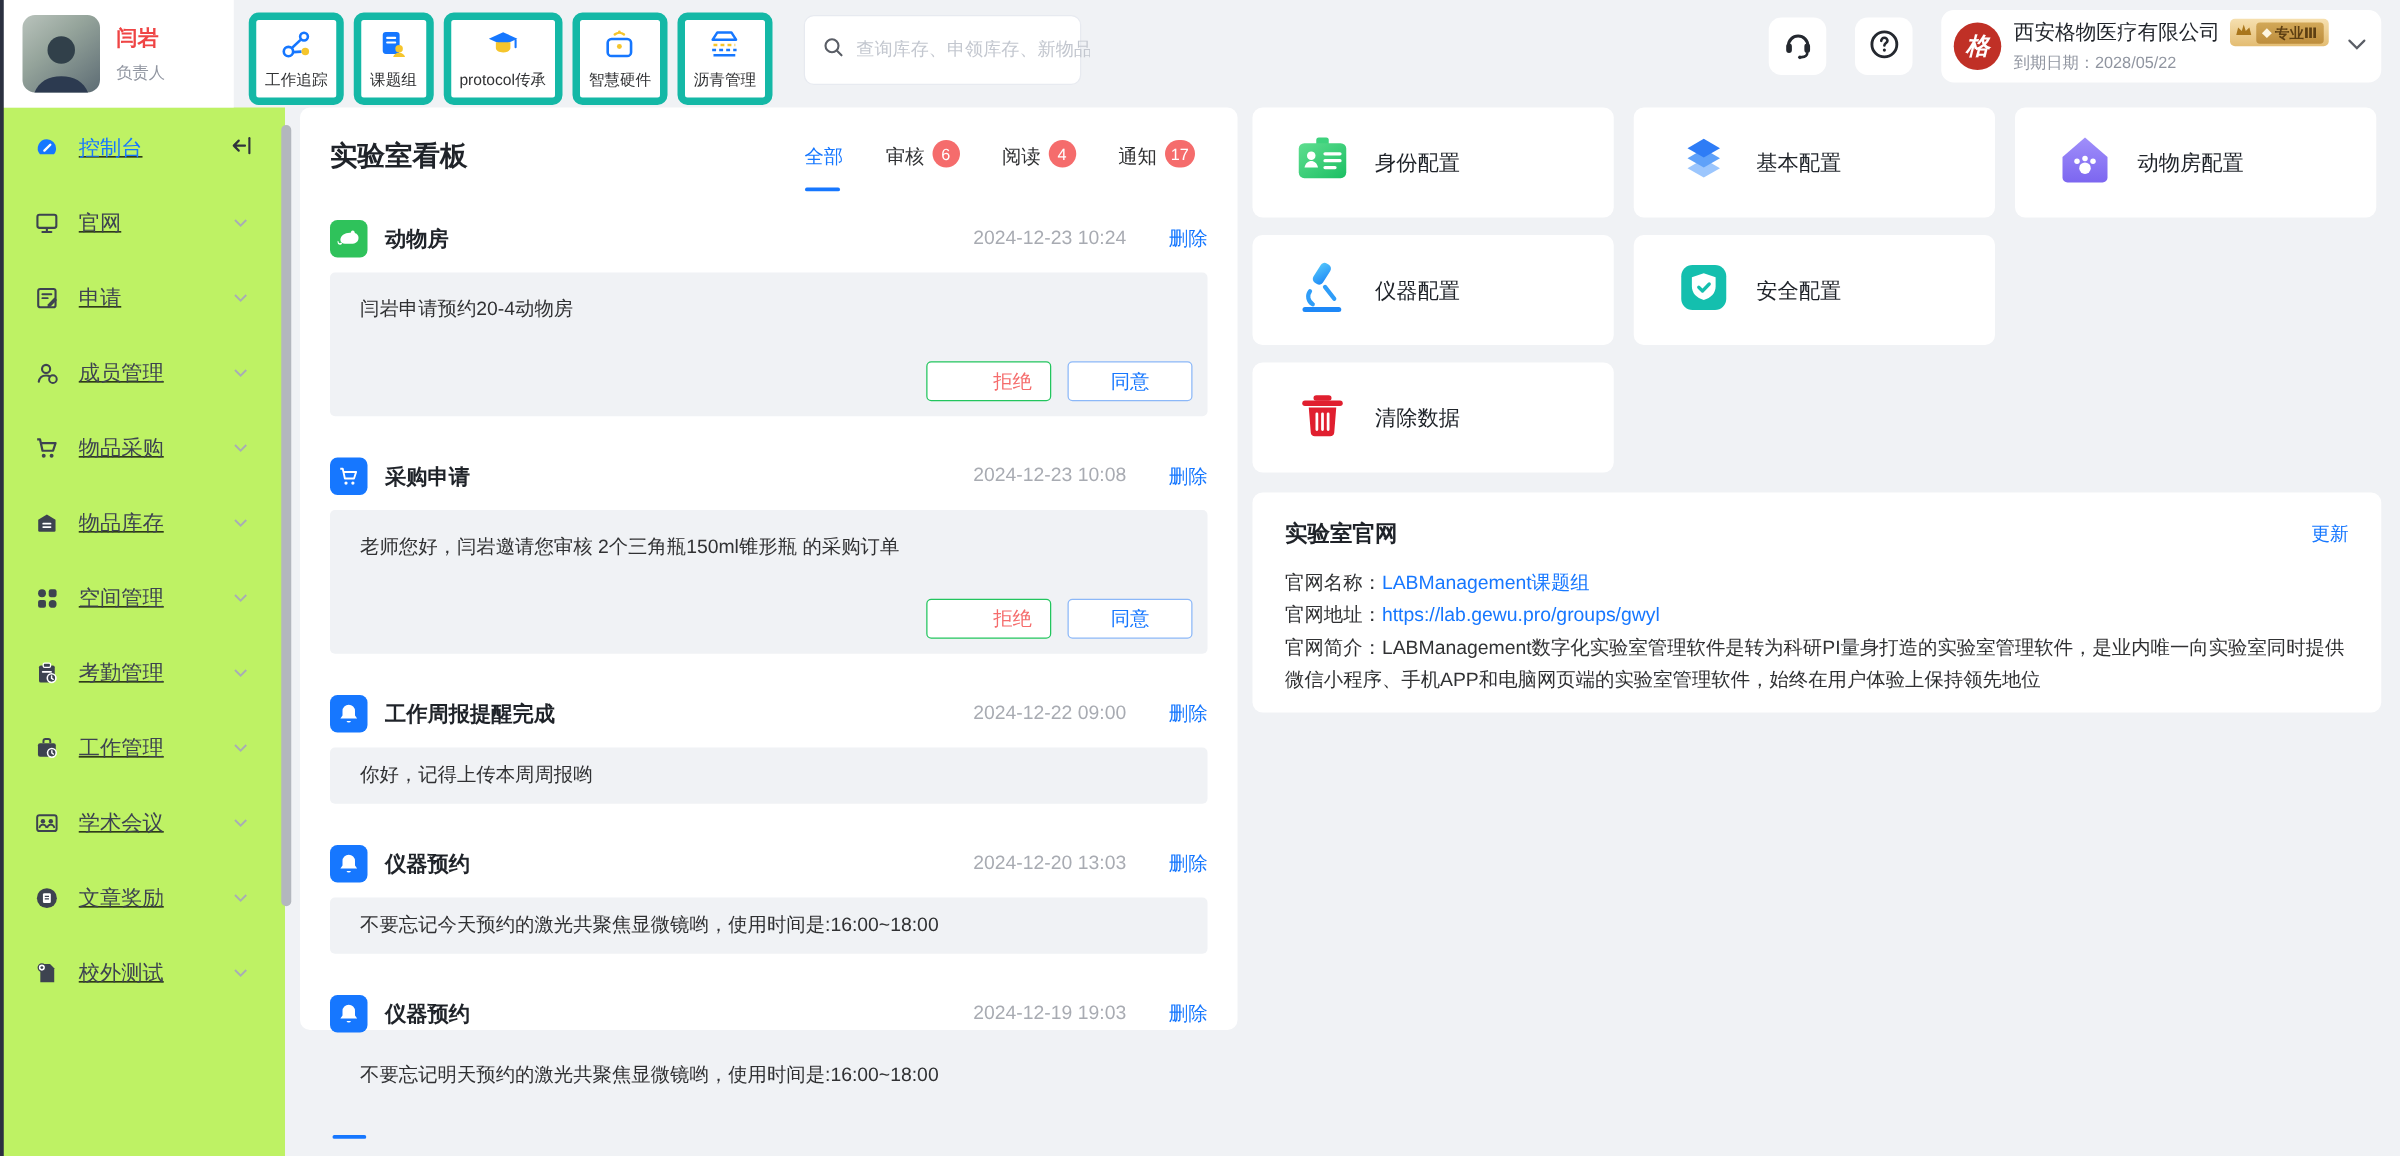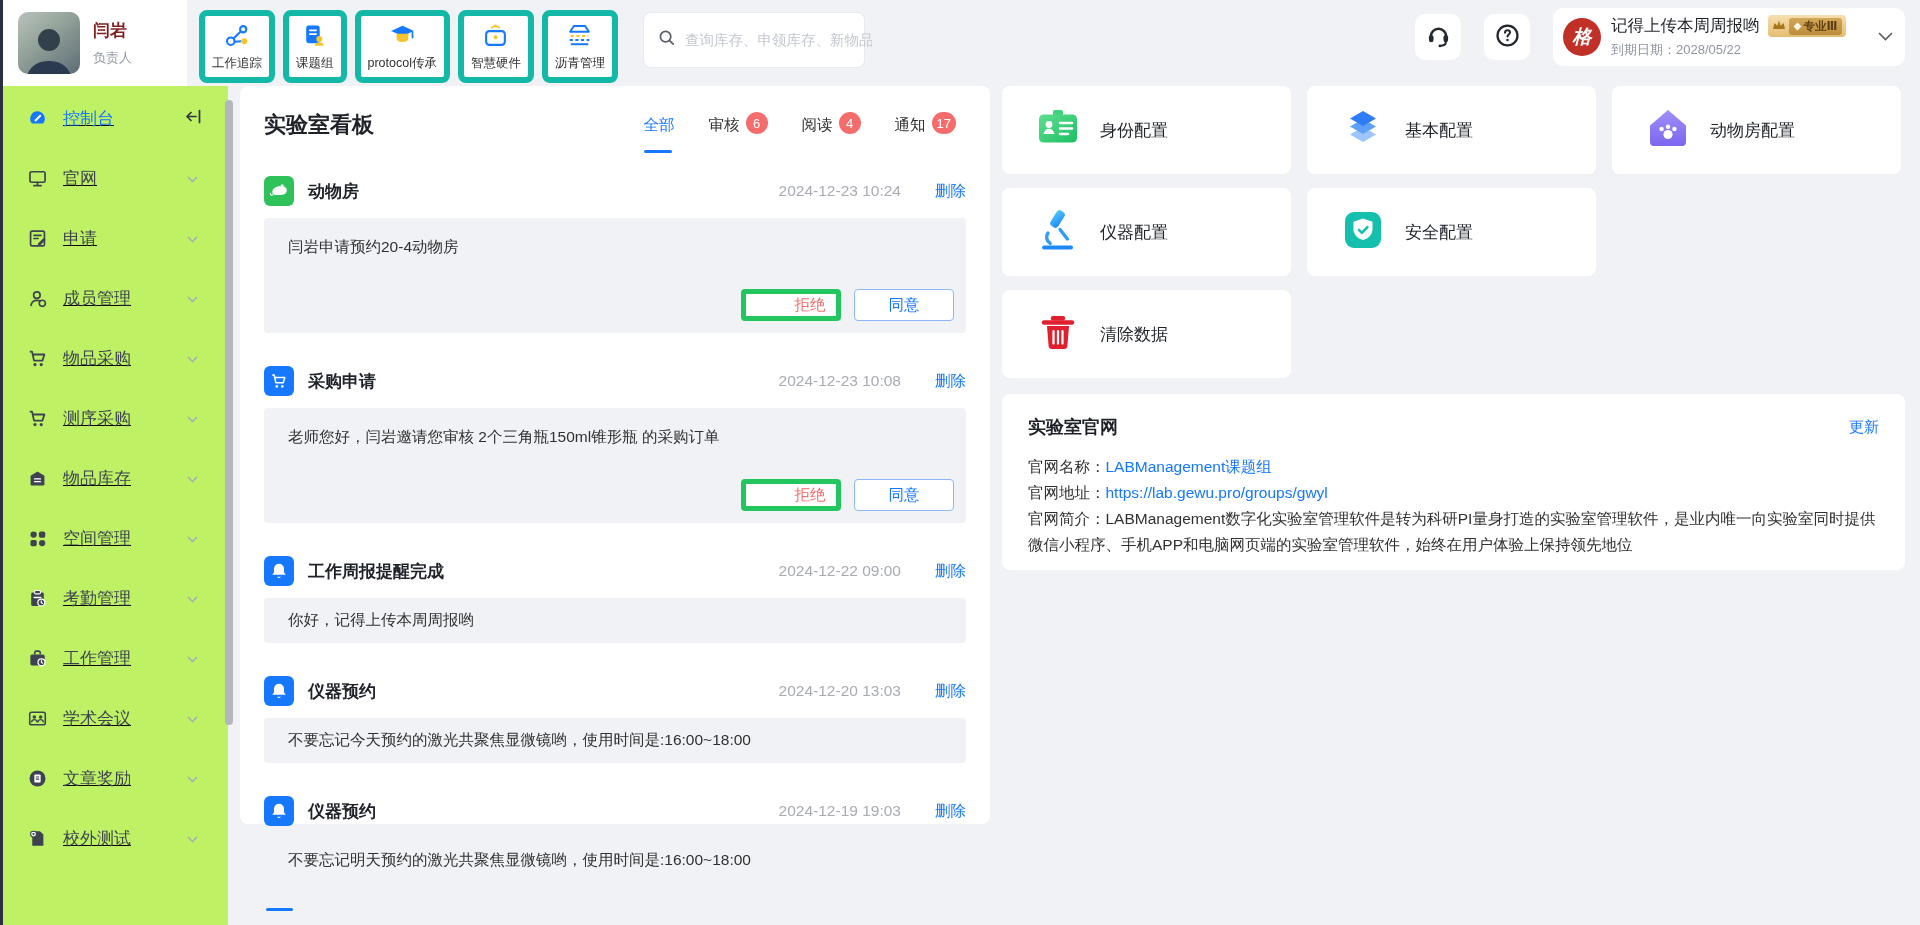--- a/index.html
+++ b/index.html
@@ -7,21 +7,21 @@
   body { font-family:"Liberation Sans","DejaVu Sans",sans-serif; background:#f0f2f5; overflow:hidden; }
   .screen { position:relative; width:1920px; height:925px; background:#f0f2f5; overflow:hidden; }
 
   
   .left-strip { position:absolute; left:0; top:0; width:3px; height:925px; background:#2b3040; z-index:60; }
 
   
   .user-block { position:absolute; left:0; top:0; width:187px; height:86px; background:#fff; display:flex; align-items:center; gap:13px; padding-left:18px; z-index:10; }
   .avatar { width:62px; height:62px; border-radius:10px; overflow:hidden; position:relative; background:linear-gradient(140deg,#b9c3bc 0%,#95a49b 40%,#5d6c74 100%); flex-shrink:0; }
   .avatar svg { position:absolute; left:0; top:6px; width:62px; height:62px; }
-  .uname { font-size:17px; font-weight:bold; color:#7f1d1d; }
+  .uname { font-size:17px; font-weight:bold; color:#ef4444; }
   .urole { font-size:13px; color:#9095a0; margin-top:7px; }
 
   
   .app-cards { position:absolute; left:199px; top:10px; display:flex; gap:8px; z-index:5; }
   .app-card { background:#fff; border:6px solid #14b8a6; border-radius:8px; min-width:54px; padding:6px 7px 5px; display:flex; flex-direction:column; align-items:center; gap:2px; cursor:pointer; }
   .app-card svg { width:27px; height:27px; }
   .app-card .lbl { font-size:12.5px; color:#303133; white-space:nowrap; }
 
   
   .searchbox { position:absolute; left:643px; top:12px; width:222px; height:56px; background:#fff; border:1px solid #e7eaf0; border-radius:8px; display:flex; align-items:center; gap:9px; padding:0 14px; z-index:5; }
@@ -72,21 +72,21 @@
   .notif-ico svg { width:18px; height:18px; }
   .notif-title { font-size:17px; font-weight:bold; color:#1f2329; }
   .notif-right { margin-left:auto; display:flex; align-items:center; gap:34px; }
   .notif-time { font-size:15.5px; color:#a8abb2; }
   .link { font-size:15.5px; color:#1677ff; cursor:pointer; text-decoration:none; }
   .notif-body { margin-top:12px; background:#f0f2f5; border-radius:4px; font-size:15.5px; color:#303133; position:relative; }
   .notif-body.tall { height:115px; padding:19px 24px; }
   .notif-body.short { height:45px; display:flex; align-items:center; padding:0 24px; }
   .actions { position:absolute; right:12px; bottom:12px; display:flex; gap:13px; }
   .btn { width:100px; height:32px; border-radius:4px; font-size:15.5px; background:#fff; display:flex; align-items:center; justify-content:center; cursor:pointer; font-family:inherit; }
-  .btn.reject { border:5px solid #22c55e; color:#f56c6c;padding-left:38px; }
+  .btn.reject { border:1px solid #22c55e; color:#f56c6c;padding-left:38px; }
   .btn.approve { border:1px solid #8cb8f8; color:#1677ff; }
   .more-dash { width:27px; height:3px; border-radius:2px; background:#1677ff; margin:25px 0 0 2px; }
 
   
   .config-grid { position:absolute; left:1002px; top:86px; display:grid; grid-template-columns:repeat(3,289px); grid-auto-rows:88px; gap:14px 16px; z-index:4; }
   .config-card { background:#fff; border-radius:8px; display:flex; align-items:center; gap:20px; padding-left:34px; cursor:pointer; }
   .config-card svg { width:44px; height:44px; flex-shrink:0; }
   .config-card .lbl { font-size:17px; color:#1f2329; font-weight:500; }
   .c-trash { grid-column:1; grid-row:3; }
 
@@ -187,21 +187,21 @@
       <span><svg width="27" height="27" viewBox="0 0 26 26">
             <circle cx="13" cy="13" r="9.6" fill="none" stroke="#24282f" stroke-width="2.2"></circle>
             <path d="M10.6 10.3c0-1.4 1.1-2.4 2.4-2.4s2.4 1 2.4 2.3c0 1.7-2.4 1.9-2.4 3.7" fill="none" stroke="#24282f" stroke-width="2" stroke-linecap="round"></path>
             <circle cx="13" cy="17.4" r="1.2" fill="#24282f"></circle>
           </svg></span>
     </button>
     <div class="company-card">
       <div class="logo">格</div>
       <div class="company-mid">
         <div class="company-row">
-          <span class="company-name">记得上传本周周报哟</span>
+          <span class="company-name">西安格物医疗有限公司</span>
           <span class="vip-badge">
             <span><svg width="14" height="12" viewBox="0 0 14 12">
                   <path d="M1 10l1.5-6 2.9 2.7L7 1.6l1.6 5.1 2.9-2.7L13 10z" fill="#a9761c"></path>
                 </svg></span>
             <span class="vip-pill">
                 <span class="diamond"></span>
                 <span class="vip-text">专业Ⅲ</span>
               </span>
           </span>
         </div>
@@ -258,31 +258,20 @@
               <path d="M1 1l4.5 4.5L10 1" fill="none" stroke="#a8adb5" stroke-width="1.5"></path>
             </svg></span>
       </div>
       <div class="nav-item">
         <span class="mi"><svg viewBox="0 0 20 20">
               <path d="M2.6 3.4h2.2l1.9 8.6h8l1.9-5.8H5.4" fill="none" stroke="currentColor" stroke-width="1.7" stroke-linejoin="round"></path>
               <circle cx="7.6" cy="15.8" r="1.5" fill="currentColor"></circle>
               <circle cx="13.6" cy="15.8" r="1.5" fill="currentColor"></circle>
             </svg></span>
         <span class="txt">物品采购</span>
-        <span class="chev"><svg width="11" height="7" viewBox="0 0 11 7">
-              <path d="M1 1l4.5 4.5L10 1" fill="none" stroke="#a8adb5" stroke-width="1.5"></path>
-            </svg></span>
-      </div>
-      <div class="nav-item">
-        <span class="mi"><svg viewBox="0 0 20 20">
-              <path d="M2.6 3.4h2.2l1.9 8.6h8l1.9-5.8H5.4" fill="none" stroke="currentColor" stroke-width="1.7" stroke-linejoin="round"></path>
-              <circle cx="7.6" cy="15.8" r="1.5" fill="currentColor"></circle>
-              <circle cx="13.6" cy="15.8" r="1.5" fill="currentColor"></circle>
-            </svg></span>
-        <span class="txt">测序采购</span>
         <span class="chev"><svg width="11" height="7" viewBox="0 0 11 7">
               <path d="M1 1l4.5 4.5L10 1" fill="none" stroke="#a8adb5" stroke-width="1.5"></path>
             </svg></span>
       </div>
       <div class="nav-item">
         <span class="mi"><svg viewBox="0 0 20 20">
               <path d="M3.4 7.4 10 3.4l6.6 4v8.2a1 1 0 0 1-1 1H4.4a1 1 0 0 1-1-1z" fill="currentColor"></path>
               <path d="M7.2 10.4h5.6M7.2 13h5.6" stroke="#fff" stroke-width="1.3" stroke-linecap="round"></path>
             </svg></span>
         <span class="txt">物品库存</span>

